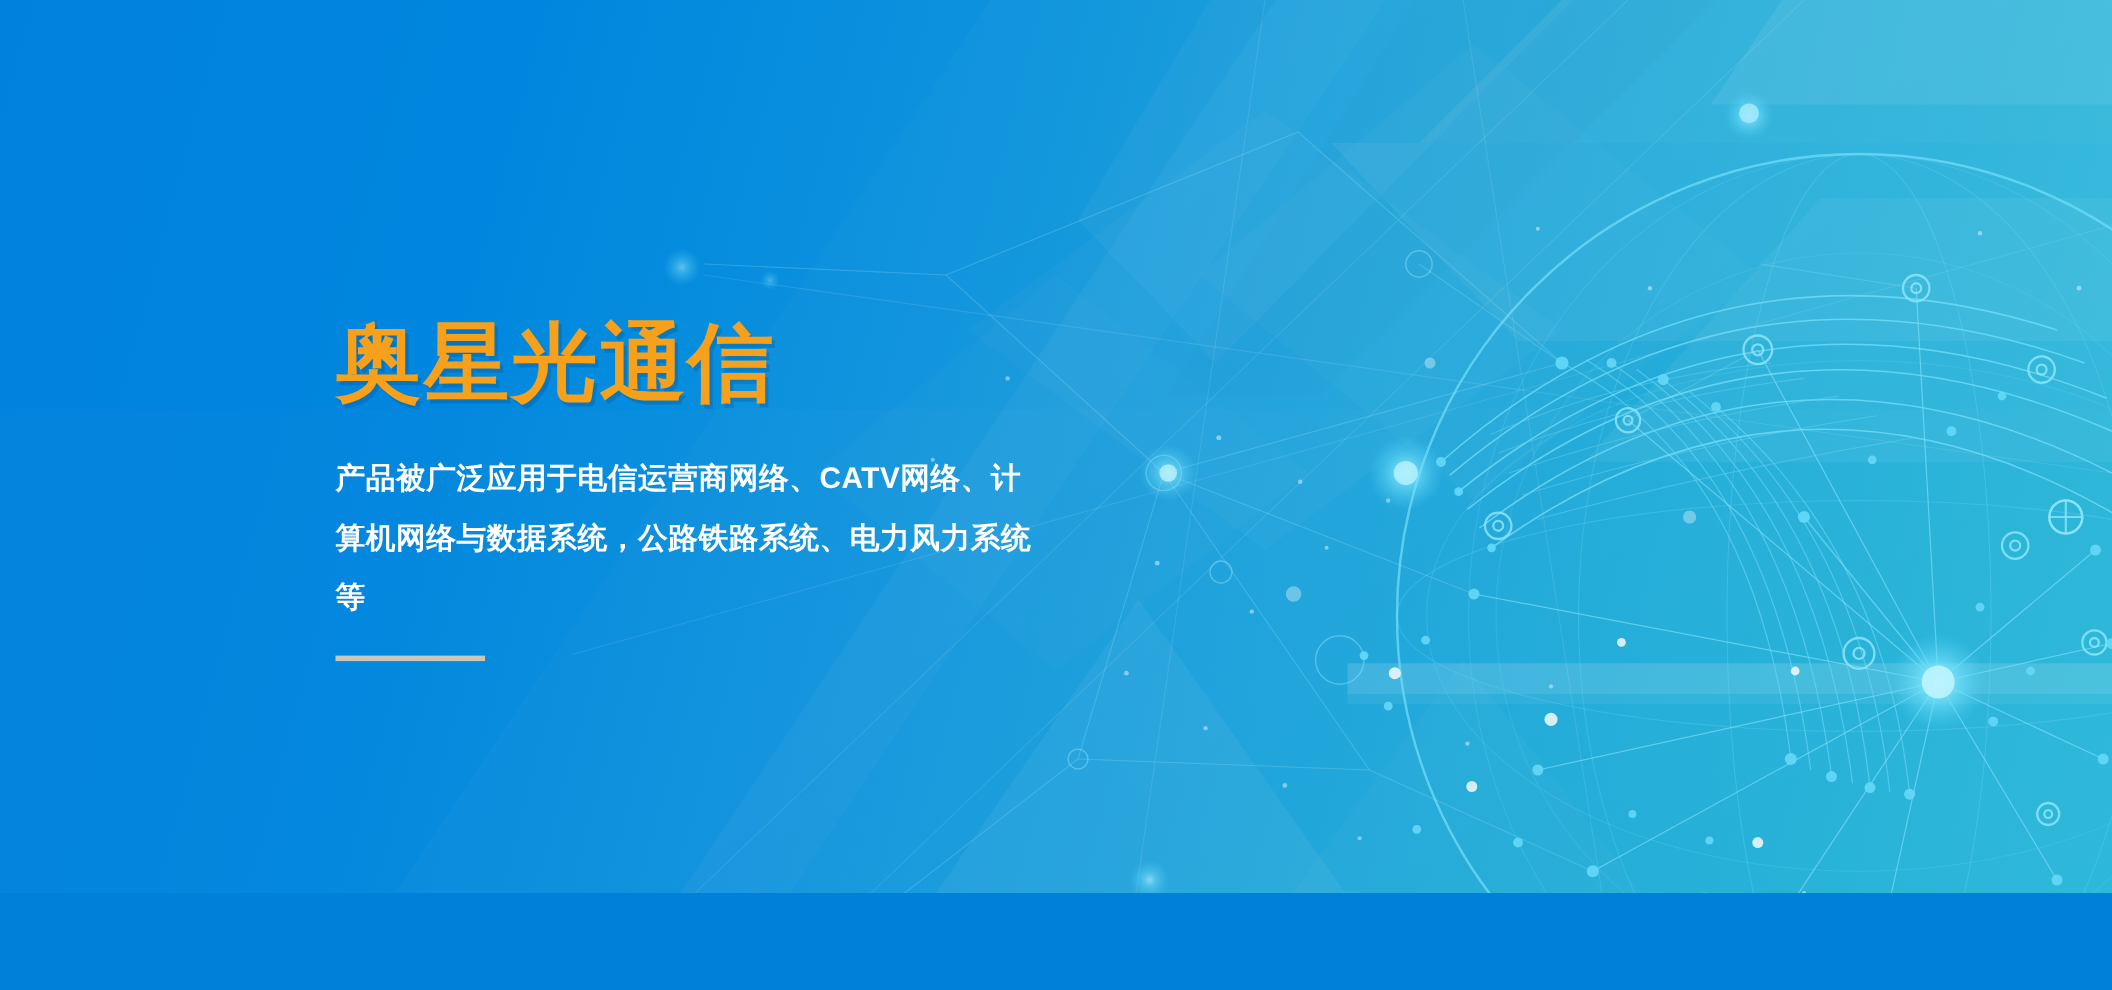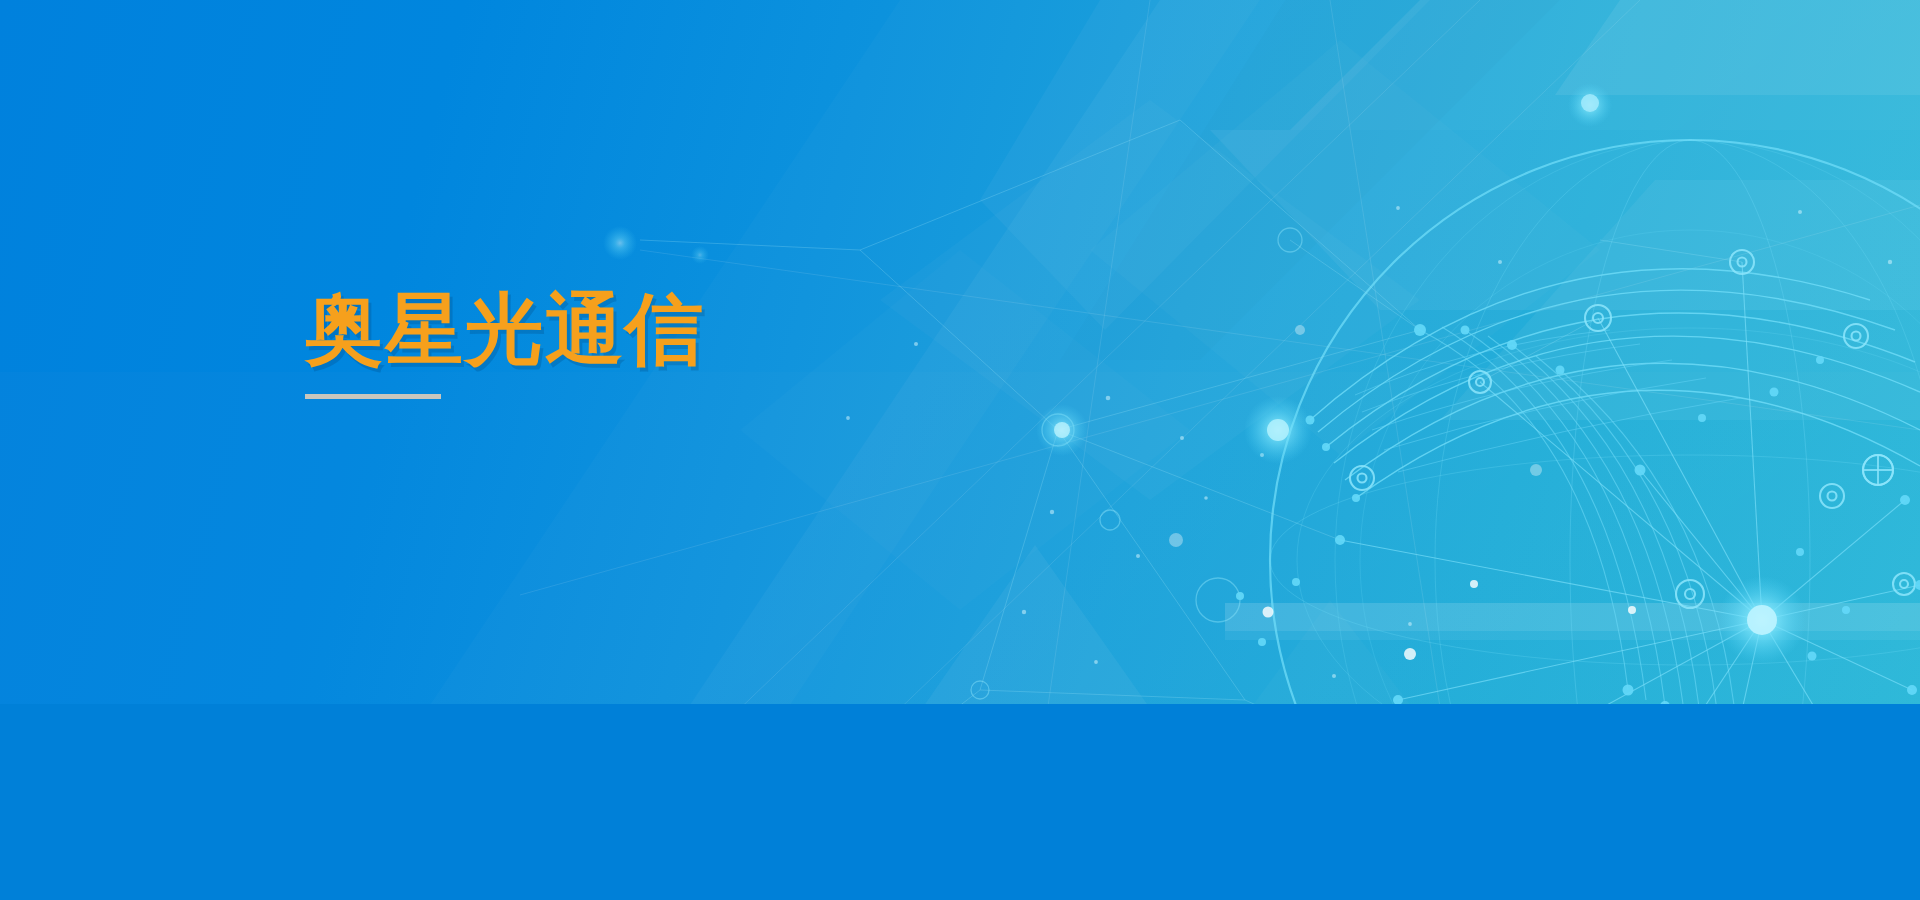--- a/index.html
+++ b/index.html
@@ -8,21 +8,21 @@
     background: #0080d8;
   }
   body {
     font-family: "Liberation Sans", sans-serif;
   }
 
   
   #banner {
     position: relative;
     width: 1920px;
-    height: 704px;
+    height: 812px;
     overflow: hidden;
     background: linear-gradient(105deg,
         #0081dd 0%,
         #0086de 22%,
         #0c92dd 42%,
         #17a0da 60%,
         #1eacd8 78%,
         #2ab7d9 100%);
   }
 
@@ -356,17 +356,18 @@
         </g>
       </g>
     </svg>
   </div>
 
   <div class="content">
 
     <h1 class="brand-title">奥星光通信</h1>
 
 
+    <p class="desc">产品被广泛应用于电信运营商网络、CATV网络、计算机网络与数据系统，公路铁路系统、电力风力系统等</p>
 
     <div class="rule"></div>
   </div>
 
 </div>
 
 </body></html>

